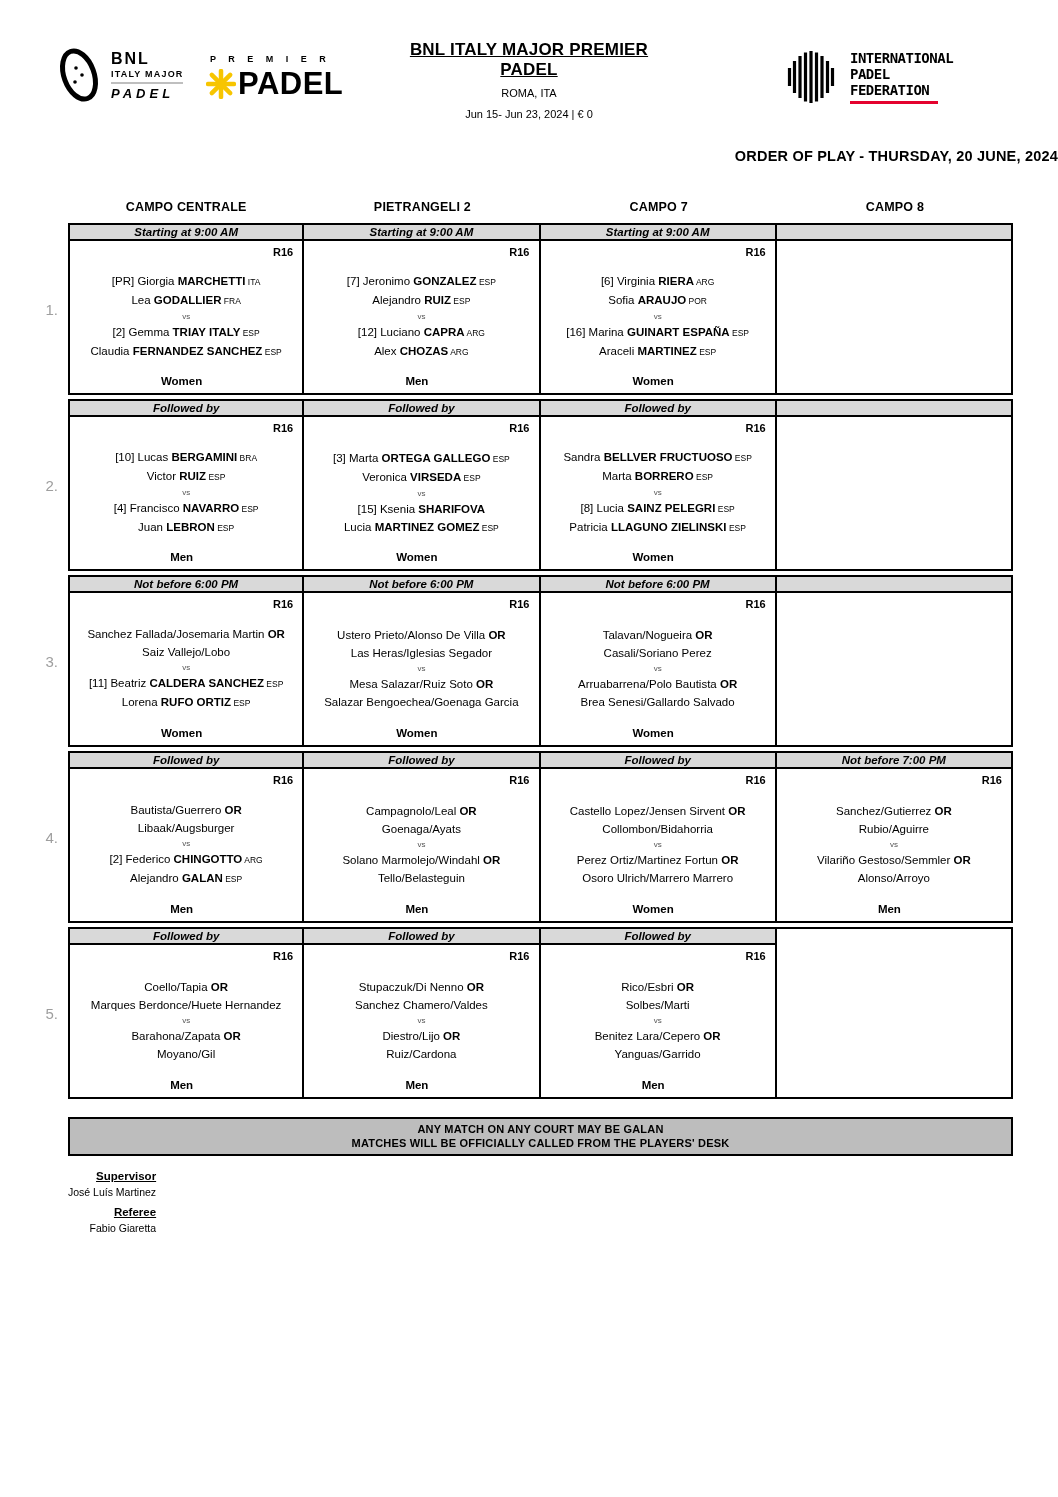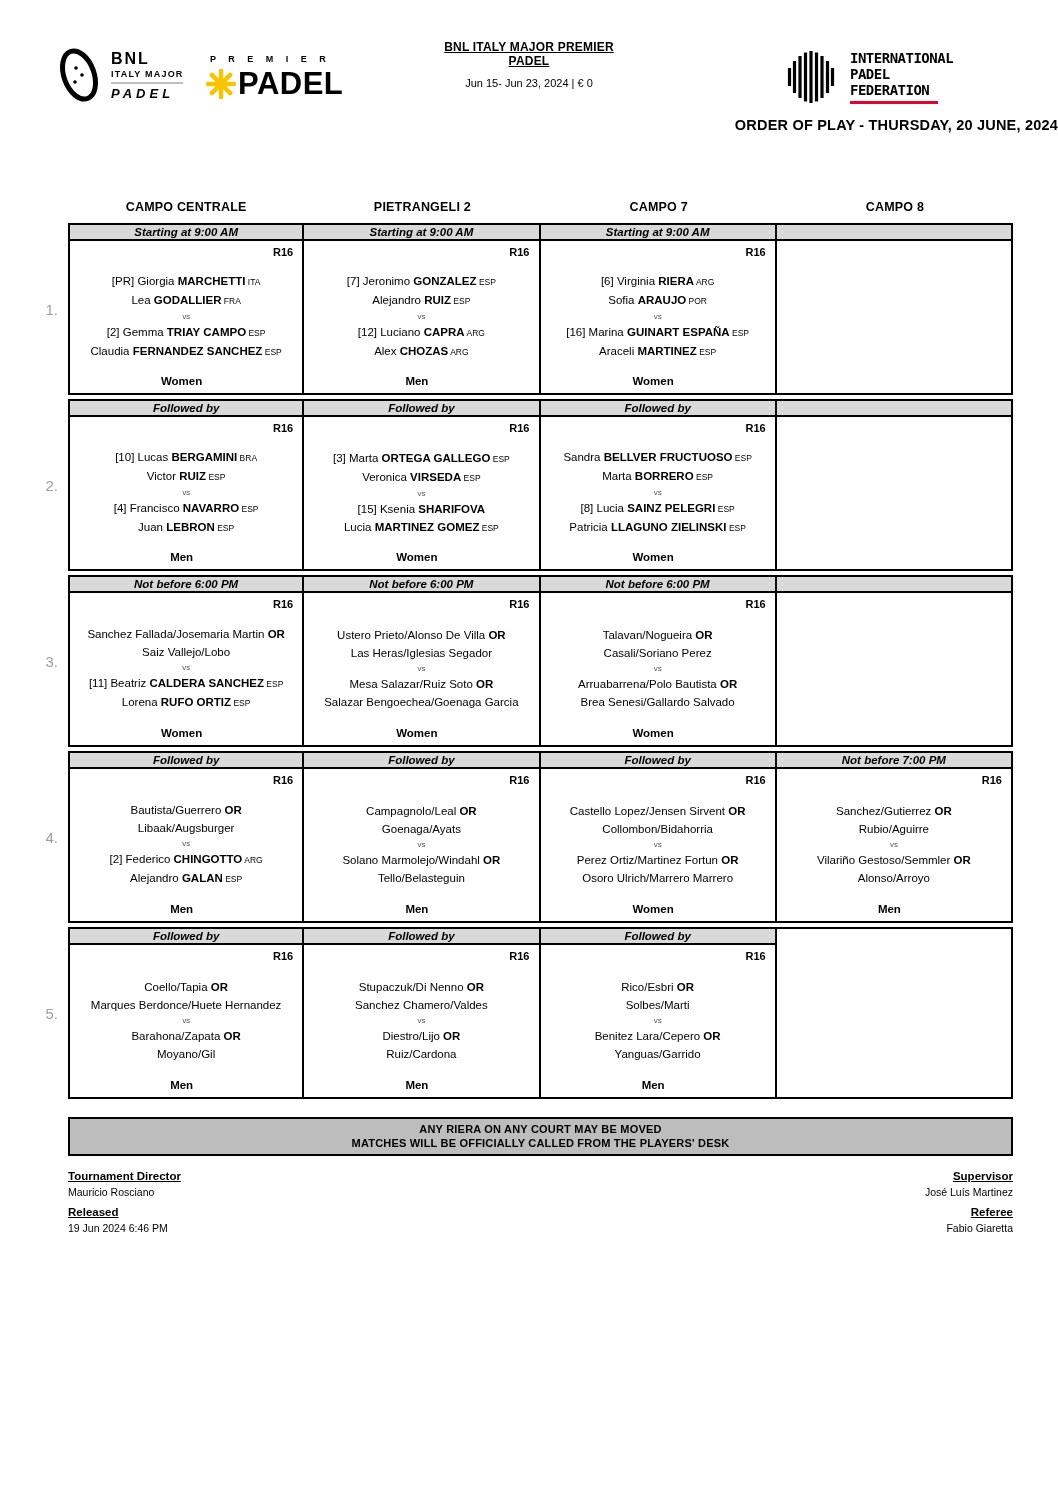--- a/index.html
+++ b/index.html
@@ -6,21 +6,21 @@
   html,body { background:#fff; }
   body {
     width:1058px; height:1497px; position:relative; overflow:hidden;
     font-family:"Liberation Sans", sans-serif; color:#000;
   }
   .page { position:relative; width:1058px; height:1497px; }
 
   
   .header { position:relative; height:200px; }
   .title-block { position:absolute; left:0; right:0; top:40px; text-align:center; }
-  .t1,.t2 { font-size:12px; font-weight:bold; text-decoration:underline; letter-spacing:.2px; }
+  .t1,.t2 { font-size:17px; font-weight:bold; text-decoration:underline; letter-spacing:.2px; }
   .loc { font-size:11px; margin-top:7px; }
   .datefee { font-size:11px; margin-top:9px; }
   .oop { font-size:14.5px; font-weight:bold; margin-top:28px; letter-spacing:.2px;text-align:right; }
 
   .logo-bnl { position:absolute; left:56px; top:44px; display:flex; align-items:center; gap:9px; }
   .bnl-text { line-height:1; }
   .bnl-l1 { font-size:16px; font-weight:bold; letter-spacing:2px; }
   .bnl-l2 { font-size:9px; font-weight:bold; letter-spacing:1.2px; margin-top:3px; }
   .bnl-rule { height:2px; width:72px; background:#000; margin:3px 0; opacity:.25; }
   .bnl-l3 { font-size:13px; font-weight:bold; font-style:italic; letter-spacing:4px; margin-top:2px; }
@@ -106,20 +106,21 @@
             <line x1="24.2" y1="5.8" x2="5.8" y2="24.2"></line>
           </g>
         </svg>
         <span class="premier-name">PADEL</span>
       </div>
     </div>
 
     <div class="title-block">
       <div class="t1">BNL ITALY MAJOR PREMIER</div>
       <div class="t2">PADEL</div>
+      <div class="loc">ROMA, ITA</div>
       <div class="datefee">Jun 15- Jun 23, 2024  |  € 0</div>
       <div class="oop">ORDER OF PLAY - THURSDAY, 20 JUNE, 2024</div>
     </div>
 
     <div class="logo-fip">
       <svg width="58" height="58" viewBox="0 0 58 58">
         <g stroke="#000" stroke-width="3.2">
           <line x1="29" y1="3" x2="29" y2="55"></line>
           <line x1="23.5" y1="4.5" x2="23.5" y2="53.5"></line>
           <line x1="34.5" y1="4.5" x2="34.5" y2="53.5"></line>
@@ -157,21 +158,21 @@
             <div class="cell">
               <div class="time-bar">
                 <span>Starting at 9:00 AM</span>
               </div>
               <div class="match-body">
                 <div class="round">R16</div>
                 <div class="teams">
                   <div class="pline"><span class="seg">[PR] Giorgia </span><span class="seg-b">MARCHETTI</span><span class="seg-c"> ITA</span></div>
                   <div class="pline"><span class="seg">Lea </span><span class="seg-b">GODALLIER</span><span class="seg-c"> FRA</span></div>
                   <div class="vs">vs</div>
-                  <div class="pline"><span class="seg">[2] Gemma </span><span class="seg-b">TRIAY CAMPO</span><span class="seg-c"> ESP</span></div>
+                  <div class="pline"><span class="seg">[2] Gemma </span><span class="seg-b">TRIAY ITALY</span><span class="seg-c"> ESP</span></div>
                   <div class="pline"><span class="seg">Claudia </span><span class="seg-b">FERNANDEZ SANCHEZ</span><span class="seg-c"> ESP</span></div>
                 </div>
                 <div class="gender">Women</div>
               </div>
             </div>
             <div class="cell">
               <div class="time-bar">
                 <span>Starting at 9:00 AM</span>
               </div>
               <div class="match-body">
@@ -441,31 +442,25 @@
                 </div>
                 <div class="gender">Men</div>
               </div>
             </div>
             <div class="cell blank"></div>
           </div>
         </div>
       </div>
 
     <div class="notice">
-      <div>ANY RIERA ON ANY COURT MAY BE MOVED</div>
+      <div>ANY MATCH ON ANY COURT MAY BE GALAN</div>
       <div>MATCHES WILL BE OFFICIALLY CALLED FROM THE PLAYERS' DESK</div>
     </div>
 
     <div class="officials">
-      <div class="off-left">
-        <div class="off-label">Tournament Director</div>
-        <div class="off-val">Mauricio Rosciano</div>
-        <div class="off-label">Released</div>
-        <div class="off-val">19 Jun 2024  6:46 PM</div>
-      </div>
       <div class="off-right">
         <div class="off-label">Supervisor</div>
         <div class="off-val">José Luís Martinez</div>
         <div class="off-label">Referee</div>
         <div class="off-val">Fabio Giaretta</div>
       </div>
     </div>
   </div>
 
 </div>

